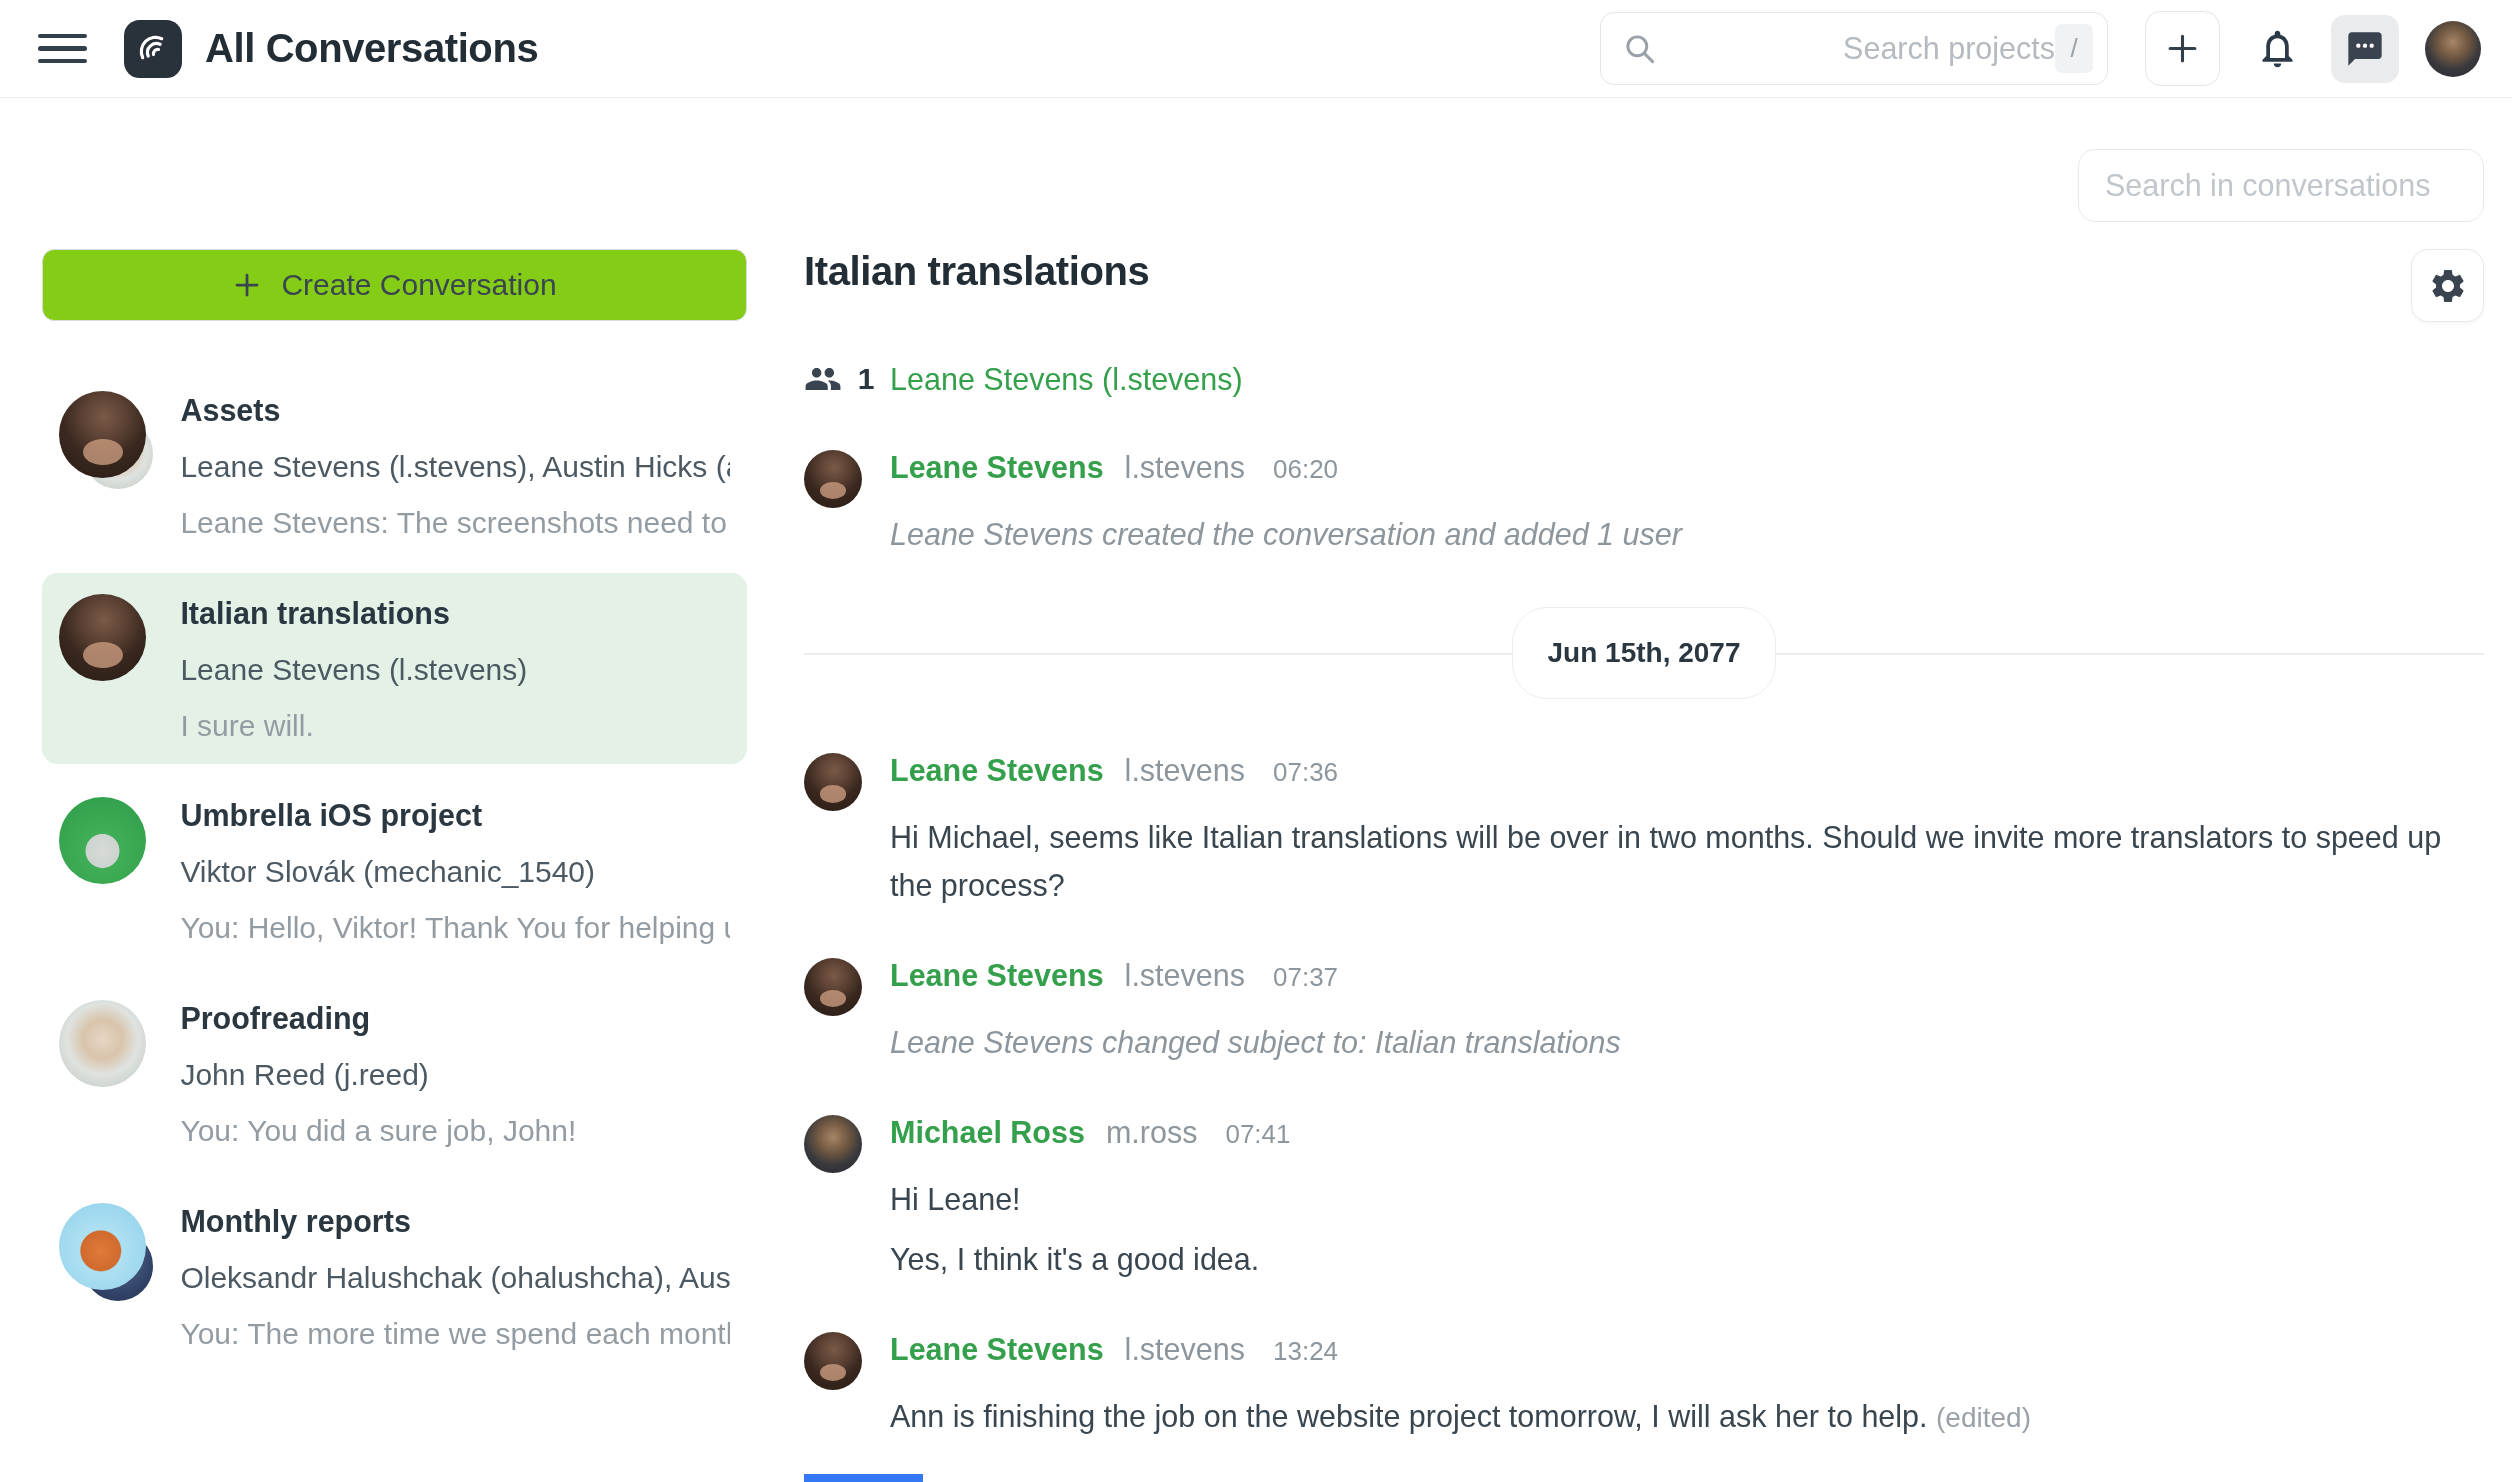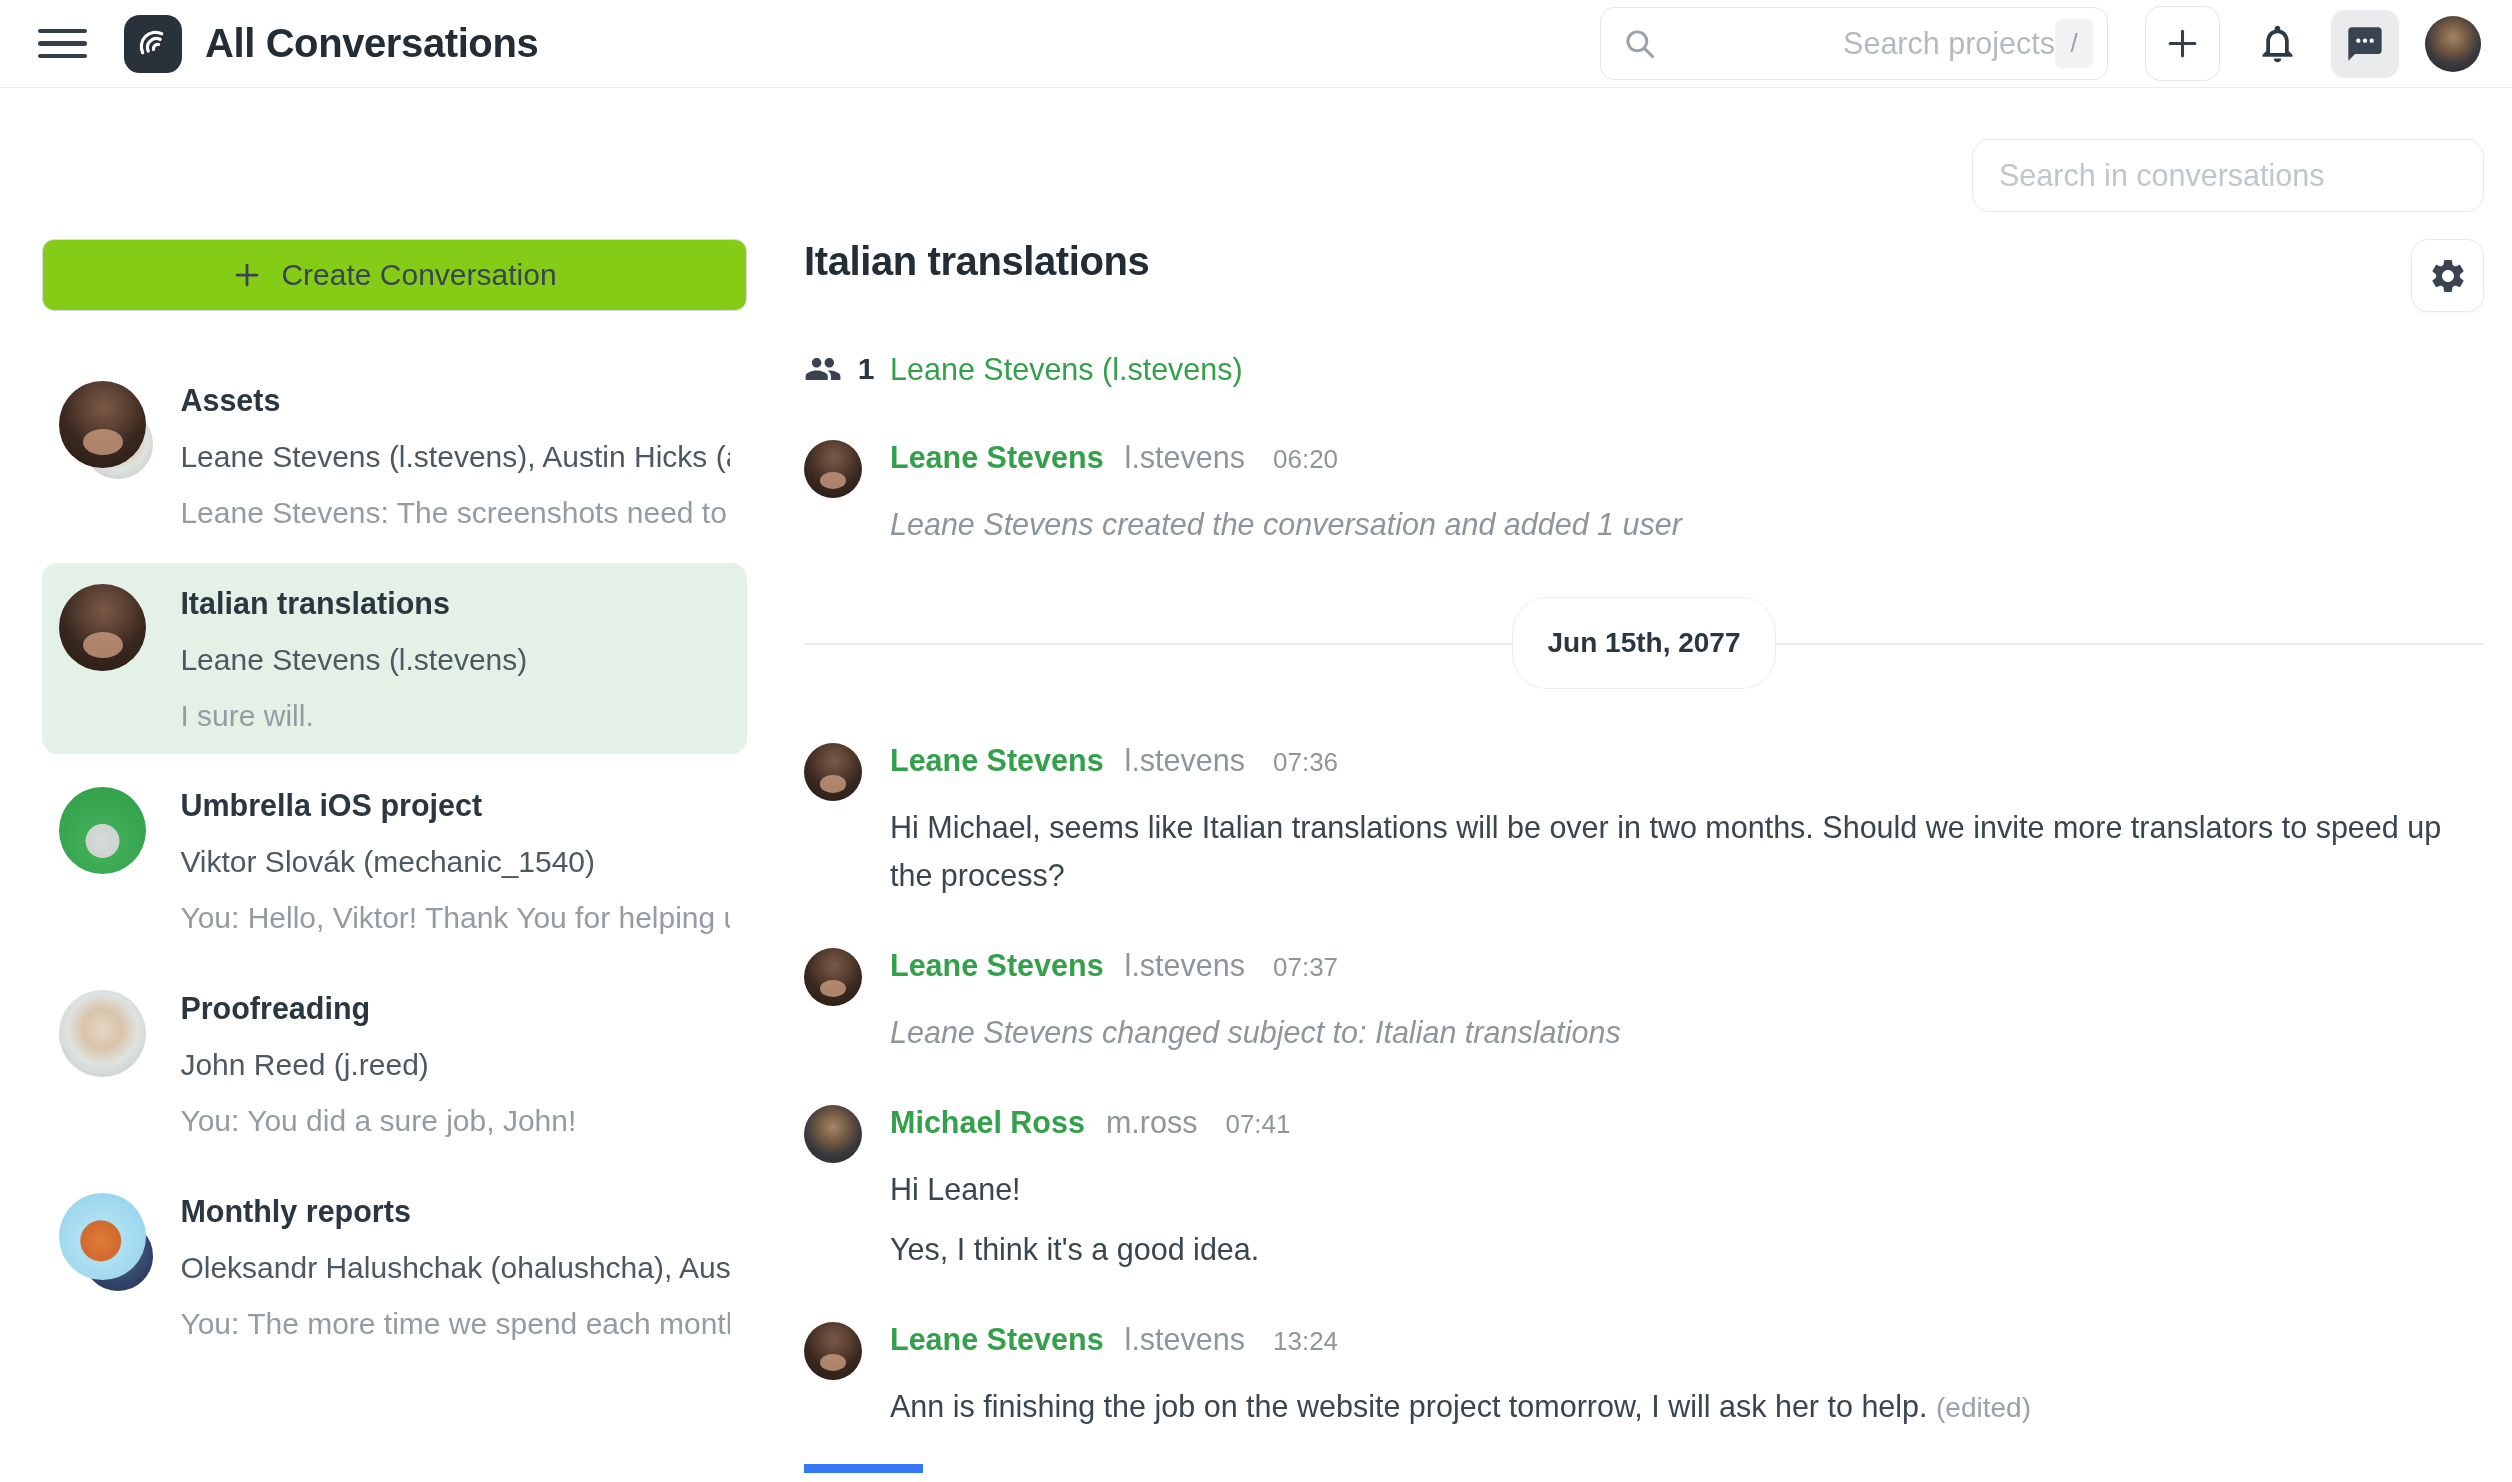--- a/index.html
+++ b/index.html
@@ -1,19 +1,19 @@
 <!DOCTYPE html>
 <html style="font-size:14px"><head>
 <meta charset="utf-8">
 <style>
   * { margin:0; padding:0; box-sizing:border-box; }
   html,body { width:2512px; height:1483px; background:#ffffff; font-family:"Liberation Sans", sans-serif; color:#26323c; overflow:hidden; }
 
   
-  .topbar { height:88px; display:flex; align-items:center; padding:0 31px 0 38px; border-bottom:1.7px solid #ececec; background:#fff; }
+  .topbar { height:98px; display:flex; align-items:center; padding:0 31px 0 38px; border-bottom:1.7px solid #ececec; background:#fff; }
   .hamburger { width:49px; height:49px; display:flex; flex-direction:column; justify-content:center; gap:7.9px; cursor:pointer; margin-right:37px; }
   .hamburger span { display:block; height:4.4px; border-radius:2.6px; background:#333f49; }
   .logo { width:58px; height:58px; border-radius:15.7px; background:#29323b; display:flex; align-items:center; justify-content:center; margin-right:23px; }
   .app-title { font-size:40px; font-weight:bold; color:#222d36; letter-spacing:-0.4px; }
   .topbar-spacer { flex:1; }
   .search-projects { width:508px; height:73px; border:1.7px solid #e3e6e8; border-radius:14px; display:flex; align-items:center; padding:0 14px 0 21px; margin-right:37px; background:#fff; }
   .search-projects input { flex:1; border:none; outline:none; font-size:30.5px; color:#26323c; font-family:"Liberation Sans", sans-serif; min-width:0;text-align:right; }
   .search-projects input::placeholder { color:#b4bac0; }
   .slash-badge { width:38px; height:49px; background:#f1f2f3; border-radius:7px; display:flex; align-items:center; justify-content:center; font-size:26px; color:#9aa1a8; }
   .plus-btn { width:75px; height:75px; border:1.7px solid #e3e6e8; border-radius:15.7px; background:#fff; display:flex; align-items:center; justify-content:center; cursor:pointer; margin-right:35px; }
@@ -26,21 +26,21 @@
   .av-leane { background:radial-gradient(circle at 52% 30%, #7a5a47 0%, #5d4234 28%, #39281f 55%, #271a14 100%); }
   .av-leane::after { content:""; display:block; width:46%; height:30%; margin:55% auto 0; border-radius:50%; background:#c99b7e; opacity:.8; }
   .av-michael { background:radial-gradient(circle at 50% 38%, #a78566 0%, #6e5640 35%, #3a3a3e 60%, #23252a 100%); }
   .av-viktor { background:radial-gradient(circle at 50% 62%, #d8dcd9 0%, #cdd3ce 24%, #3fae57 25%, #2f9c47 100%); }
   .av-john { background:radial-gradient(circle at 50% 45%, #e6d6c4 0%, #d9c4ab 30%, #dfe3e0 55%, #b9c2bd 100%); }
   .av-oleks { background:radial-gradient(circle at 48% 55%, #e07b3a 0%, #d06a2d 30%, #aee0f2 32%, #8fd0ea 100%); }
   .av-dark2 { background:radial-gradient(circle at 50% 40%, #5b6b8c 0%, #34456b 60%, #222f4e 100%); }
 
   
   .workspace { position:relative; height:1385px; }
-  .conv-search { position:absolute; top:51px; right:28px; width:512px; height:73px; border:1.7px solid #e6e9ea; border-radius:17.4px; padding:0 26px; font-size:30.5px; color:#701a75; outline:none; font-family:"Liberation Sans", sans-serif; }
+  .conv-search { position:absolute; top:51px; right:28px; width:406px; height:73px; border:1.7px solid #e6e9ea; border-radius:17.4px; padding:0 26px; font-size:30.5px; color:#701a75; outline:none; font-family:"Liberation Sans", sans-serif; }
   .conv-search::placeholder { color:#c0c6cb; }
 
   .sidebar { position:absolute; left:42px; top:151px; width:705px; }
   .create-btn { width:100%; height:72px; border:1.7px solid #d8dcdf; border-radius:12.2px; background:#84cc16; display:flex; align-items:center; justify-content:center; gap:19px; cursor:pointer; font-size:30px; color:#39454f; font-family:"Liberation Sans", sans-serif; }
   .conv-list { margin-top:49px; display:flex; flex-direction:column; }
   .conv-item { display:flex; gap:23px; padding:21px 17.4px; border-radius:15.7px; cursor:pointer; margin-bottom:12.2px; }
   .conv-item.selected { background:#e3f1e6; }
   .conv-avatar-wrap { position:relative; width:98px; flex:none; }
   .conv-avatar { width:87px; height:87px; border-radius:50%; overflow:hidden; }
   .conv-avatar.back { position:absolute; left:19px; top:23px; width:80px; height:80px; border:5.2px solid #fff; }

